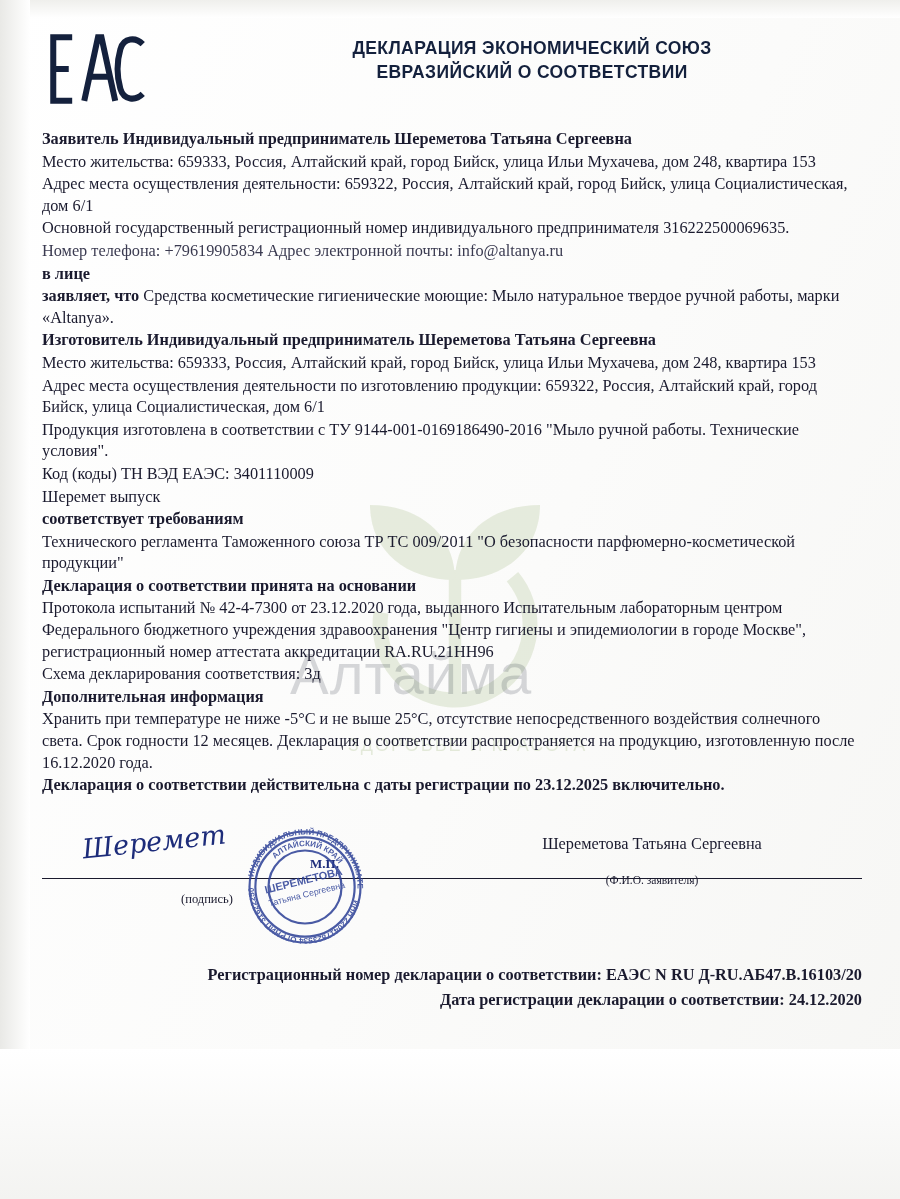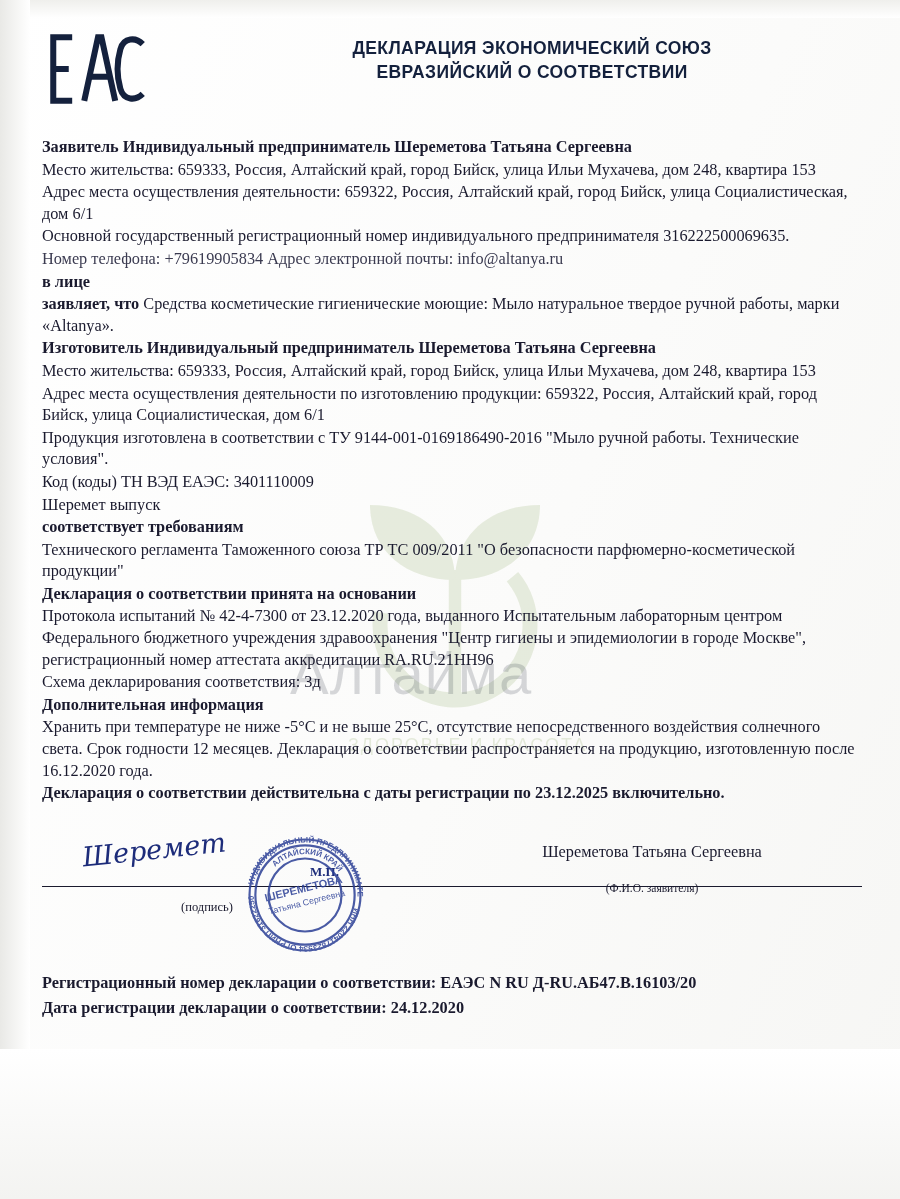--- a/index.html
+++ b/index.html
@@ -64,21 +64,21 @@
     font-family: "Liberation Sans", sans-serif;
     font-weight: bold;
     font-size: 17.5px;
     letter-spacing: 0.4px;
     line-height: 24px;
     color: #14213d;
   }
 
   
   .body-block {
-    margin-top: 12px;
+    margin-top: 4px;
     font-size: 16.3px;
     line-height: 21.6px;
   }
   .p {
     margin: 0 0 1px 0;
     text-align: left;
   }
   .b { font-weight: bold; }
 
   .muted-mail { color: #3a3a50; }
@@ -196,21 +196,21 @@
     pointer-events: none;
     opacity: 0.85;
   }
 
   
   .footer {
     margin-top: 28px;
     font-size: 16.3px;
     line-height: 25px;
   }
-  .footer .row { font-weight: bold; }
+  .footer .row { font-weight: bold; text-align: right; }
 
   
   .edge-top {
     position: absolute;
     left: 0; top: 0; width: 900px; height: 18px;
     background: linear-gradient(#efefec, #ffffff);
   }
   .edge-left {
     position: absolute;
     left: 0; top: 0; width: 30px; height: 1199px;

